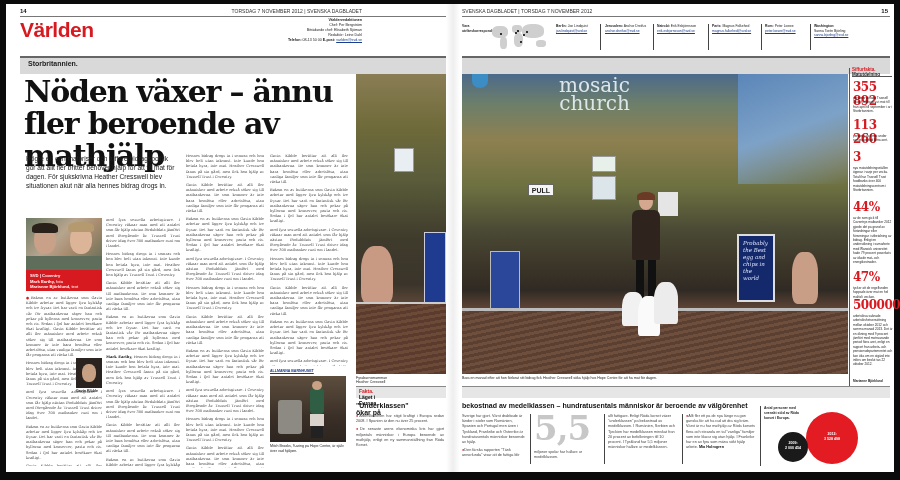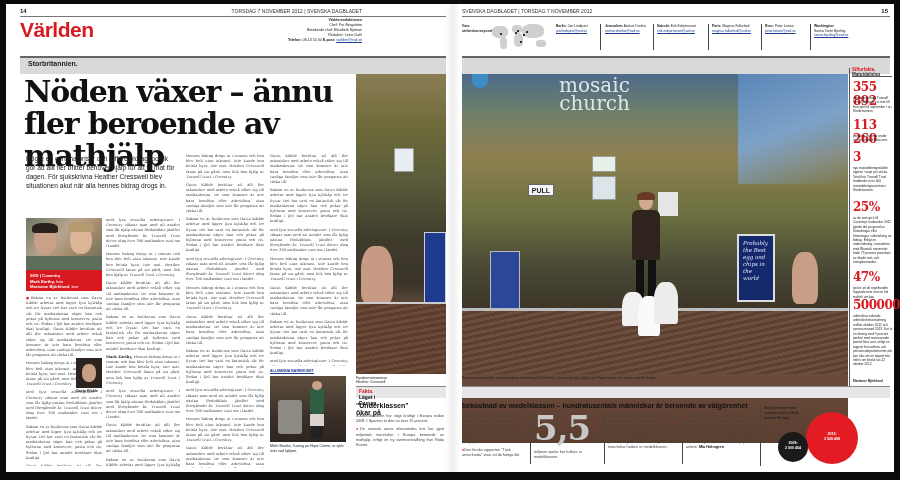--- a/index.html
+++ b/index.html
@@ -216,21 +216,21 @@
       <span class="blue-link">peter.loewe@svd.se</span>
     </div>
     <div class="vrule" style="left:350px; top:20px; height:26px;"></div>
     <div class="corr-col" style="left:354px; width:44px;">
       <span class="n">Washington:</span><br><span>Sanna Torén Björling</span><br>
       <span class="blue-link">sanna.bjorling@svd.se</span>
     </div>
 
     <div class="kicker-bar" style="left:2px; width:428px;"></div>
 
-    <div class="photo-box" style="left:2px; top:70px; width:386px; height:369px; background:linear-gradient(180deg,#4c6a8a 0%,#6d7f6a 10%,#8e8050 22%,#6c7040 38%,#4a4a35 52%,#3c3528 64%,#2f2a24 72%,#6d4c3c 80%,#5a3e30 100%);">
+    <div class="photo-box" style="left:2px; top:70px; width:386px; height:300px; background:linear-gradient(180deg,#4c6a8a 0%,#6d7f6a 10%,#8e8050 22%,#6c7040 38%,#4a4a35 52%,#3c3528 64%,#2f2a24 72%,#6d4c3c 80%,#5a3e30 100%);">
       <div style="position:absolute; right:0; top:0; width:110px; height:110px; background:linear-gradient(160deg,#5b86b8,#7da2c8 50%,rgba(0,0,0,0));"></div>
       <div style="position:absolute; left:10px; top:0; width:16px; height:14px; background:#3c8dc4; border-radius:0 0 50% 50%;"></div>
       <div style="position:absolute; left:80px; top:2px; font-family:'DejaVu Serif',serif; font-size:20px; line-height:18px; color:#dde7ea; text-align:center; width:105px;">mosaic church</div>
       <div style="position:absolute; left:66px; top:110px; width:26px; height:12px; background:#f4f4f4; border:1px solid #666; font-size:7px; font-weight:bold; text-align:center; line-height:11px; color:#222;">PULL</div>
       <div style="position:absolute; left:130px; top:82px; width:24px; height:16px; background:#e8f0ea; border:1px solid #999;"></div>
       <div style="position:absolute; left:130px; top:102px; width:24px; height:24px; background:#dce6ea; border:1px solid #999;"></div>
       <div style="position:absolute; left:196px; top:118px; width:20px; height:24px; background:#e5e5e5;"></div>
       <div style="position:absolute; left:0; top:236px; width:386px; height:64px; background:repeating-linear-gradient(168deg,#6e4e3c 0 3px,#5b3f30 3px 6px);"></div>
       <div style="position:absolute; left:0; top:234px; width:386px; height:3px; background:#bcbcbc;"></div>
       <div style="position:absolute; left:28px; top:177px; width:30px; height:58px; background:#2a479a; border:1px solid #bbb;"></div>
@@ -252,21 +252,21 @@
     <div class="vrule" style="left:389px; top:64px; height:320px; background:#555;"></div>
     <div class="sb-label"><span class="red">Siffurfakta.</span> <span>Matutdelning</span></div>
     <div style="position:absolute; left:392px; top:72px; width:40px; height:1px; background:#555;"></div>
 
     <div class="stat-num" style="top:76px;">355 892</div>
     <div class="stat-text" style="top:92px;">personer delade Trussell Trust foodbanks ut mat till från april till september i år i Storbritannien.</div>
     <div class="stat-num" style="top:114px;">113 260</div>
     <div class="stat-text" style="top:130px;">personer fick mat under samma period förra året.</div>
     <div class="stat-num" style="top:146px;">3</div>
     <div class="stat-text" style="top:162px;">nya matutdelningsställen öppnar i varje per vecka. Totalt har Trussell Trust foodbanks över 400 matutdelningscentrum i Storbritannien.</div>
-    <div class="stat-num" style="top:196px;">25%</div>
+    <div class="stat-num" style="top:196px;">44%</div>
     <div class="stat-text" style="top:212px;">av de som gick till Coventrys matbanker 2012 gjorde det på grund av förändringar eller förseningar i utbetalning av bidrag. Enligt en undersökning i samarbete med Warwick universitet hade 79 procent påverkats av ökade mat- och energikostnader.</div>
     <div class="stat-num" style="top:266px;">47%</div>
     <div class="stat-text" style="top:282px;">tycker att de regelfunden hoppade över mat en hel måltid i veckan.</div>
     <div class="stat-num" style="top:294px;">500000</div>
     <div class="stat-text" style="top:310px;">arbetslösa saknade arbetslöshetsersättning mellan oktober 2012 och samma månad 2013. Det är en ökning med 9 procent jämfört med motsvarande period förra året, enligt en rapport från arbets- och pensionsdepartementet och kan öka om en åtgärd inte införs om beslut tas 22 oktober 2012.</div>
     <div class="stat-text" style="top:375px; font-weight:bold;">Marianne Björklund</div>
 
     <div class="fakta-bar" style="left:2px; top:382px; width:428px;"></div>
     <div class="fakta-head" style="left:2px; top:398px; width:386px; white-space:nowrap;">bekostnad av medelklassen – hundratusentals människor är beroende av välgörenhet</div>
 

